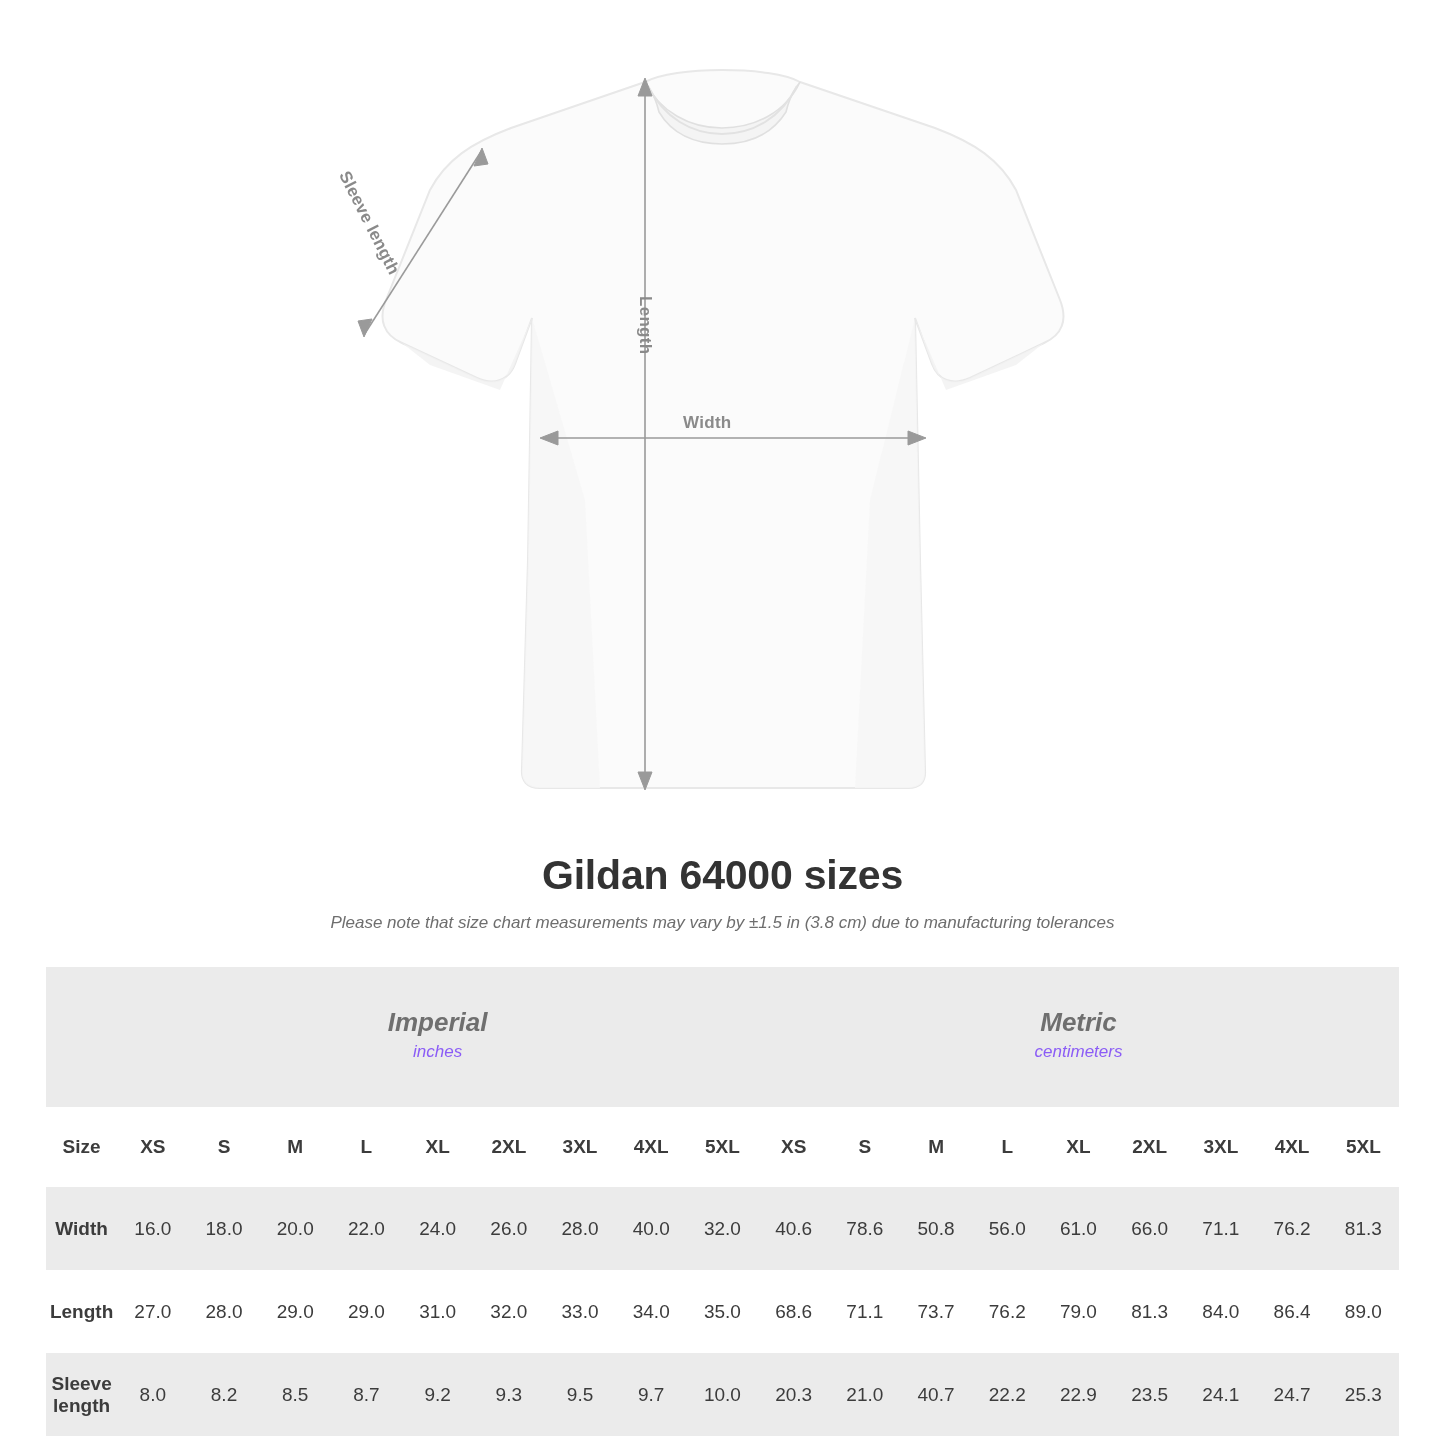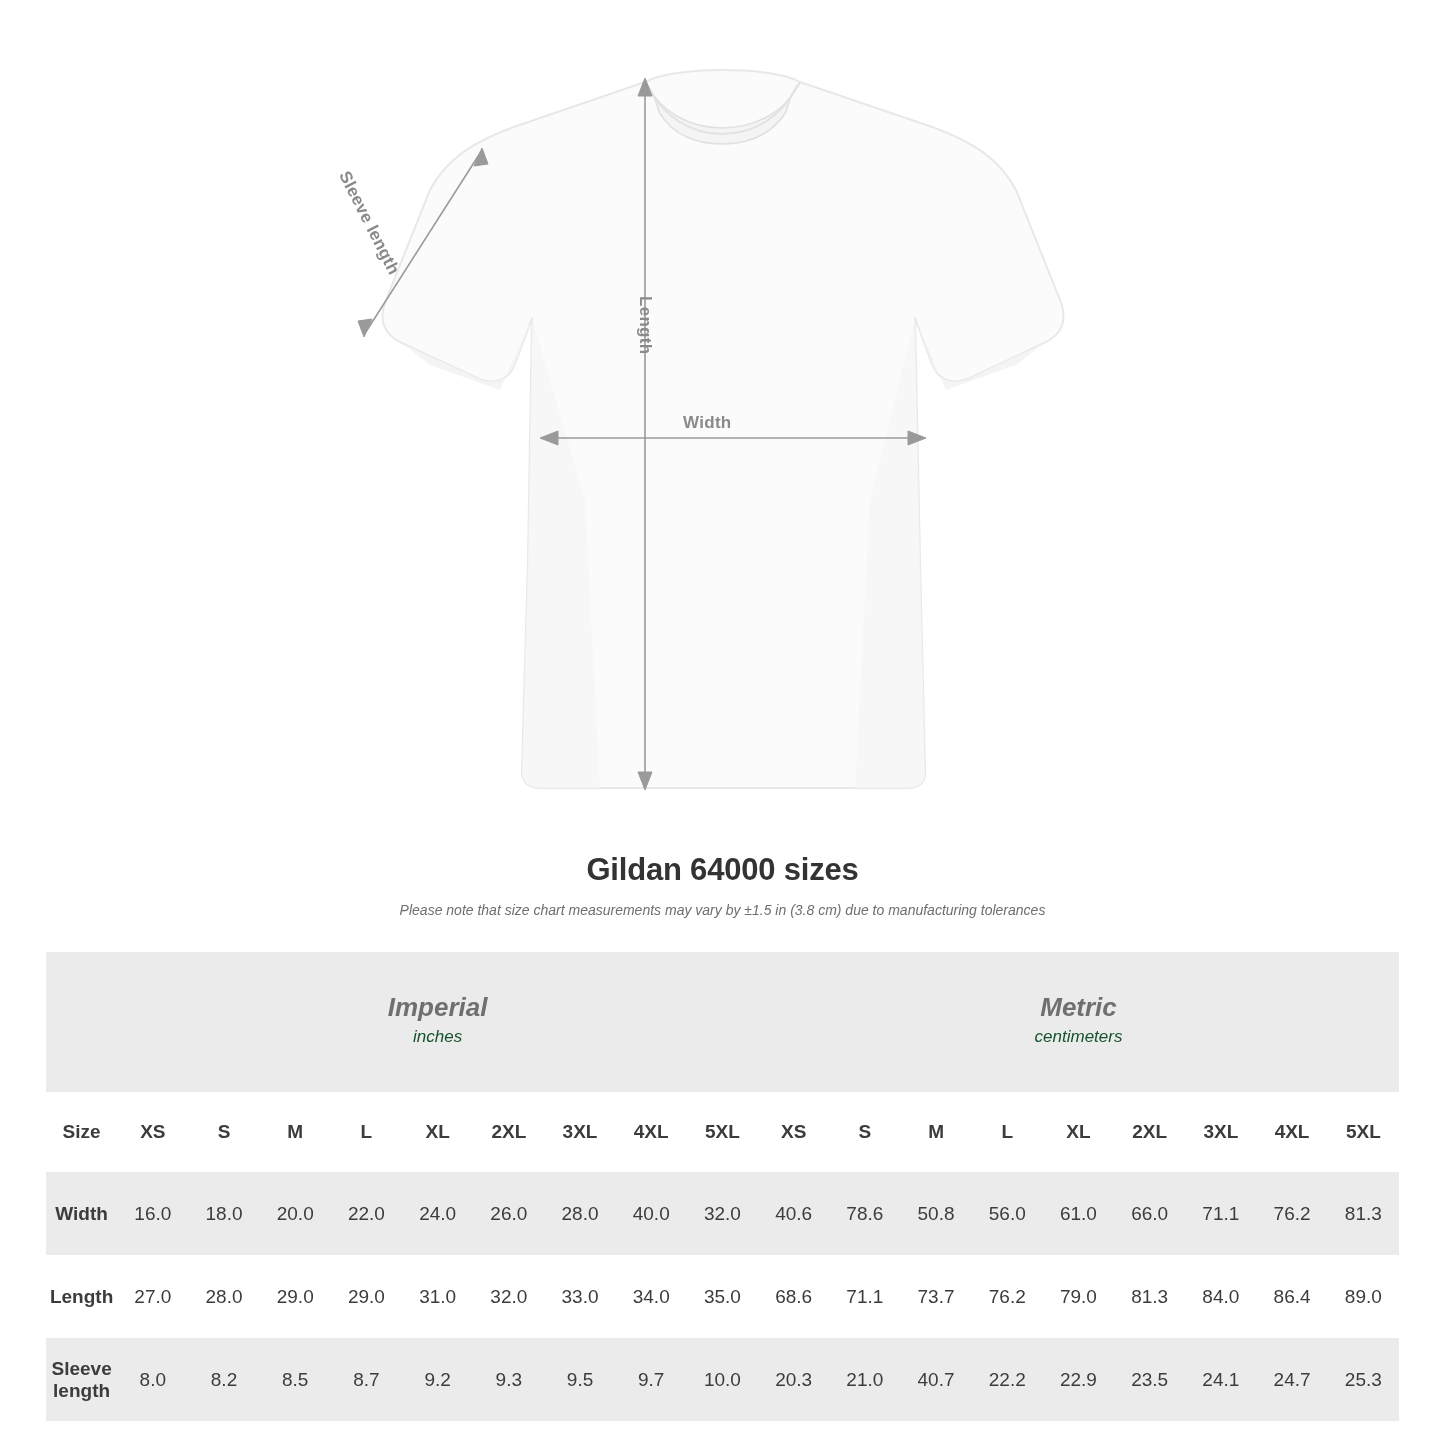--- a/index.html
+++ b/index.html
@@ -49,30 +49,30 @@
     transform-origin: left top;
   }
   .label-width {
     left: 683px;
     top: 413px;
   }
 
   
   .chart-title {
     text-align: center;
-    font-size: 31px;
+    font-size: 41px;
     font-weight: bold;
     color: #333333;
     margin: 0;
     padding-top: 22px;
     letter-spacing: -0.2px;
   }
   .chart-note {
     text-align: center;
-    font-size: 14px;
+    font-size: 17px;
     font-style: italic;
     color: #6e6e6e;
     margin: 14px 0 0 0;
   }
 
   
   .table-wrap {
     margin: 34px 46px 0 46px;
   }
   table.size-table {
@@ -93,21 +93,21 @@
   .unit-title {
     font-size: 26px;
     font-weight: bold;
     font-style: italic;
     color: #6f6f6f;
     line-height: 1.15;
   }
   .unit-sub {
     font-size: 17px;
     font-style: italic;
-    color: #14532d;
+    color: #8b5cf6;
     font-weight: normal;
     line-height: 1.7;
   }
   .hdr-row td {
     height: 80px;
     background: #ffffff;
     font-size: 19px;
     font-weight: bold;
     color: #3c3c3c;
   }

